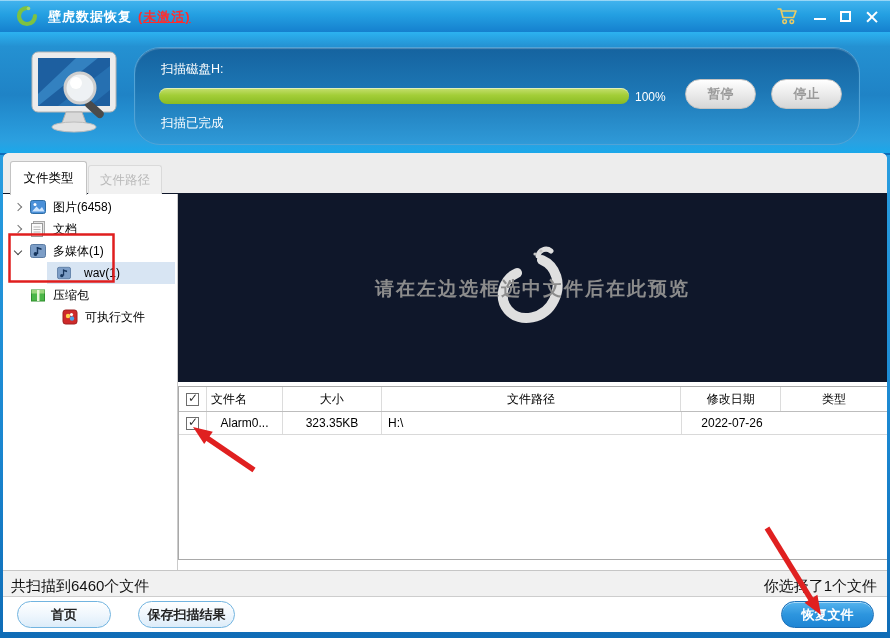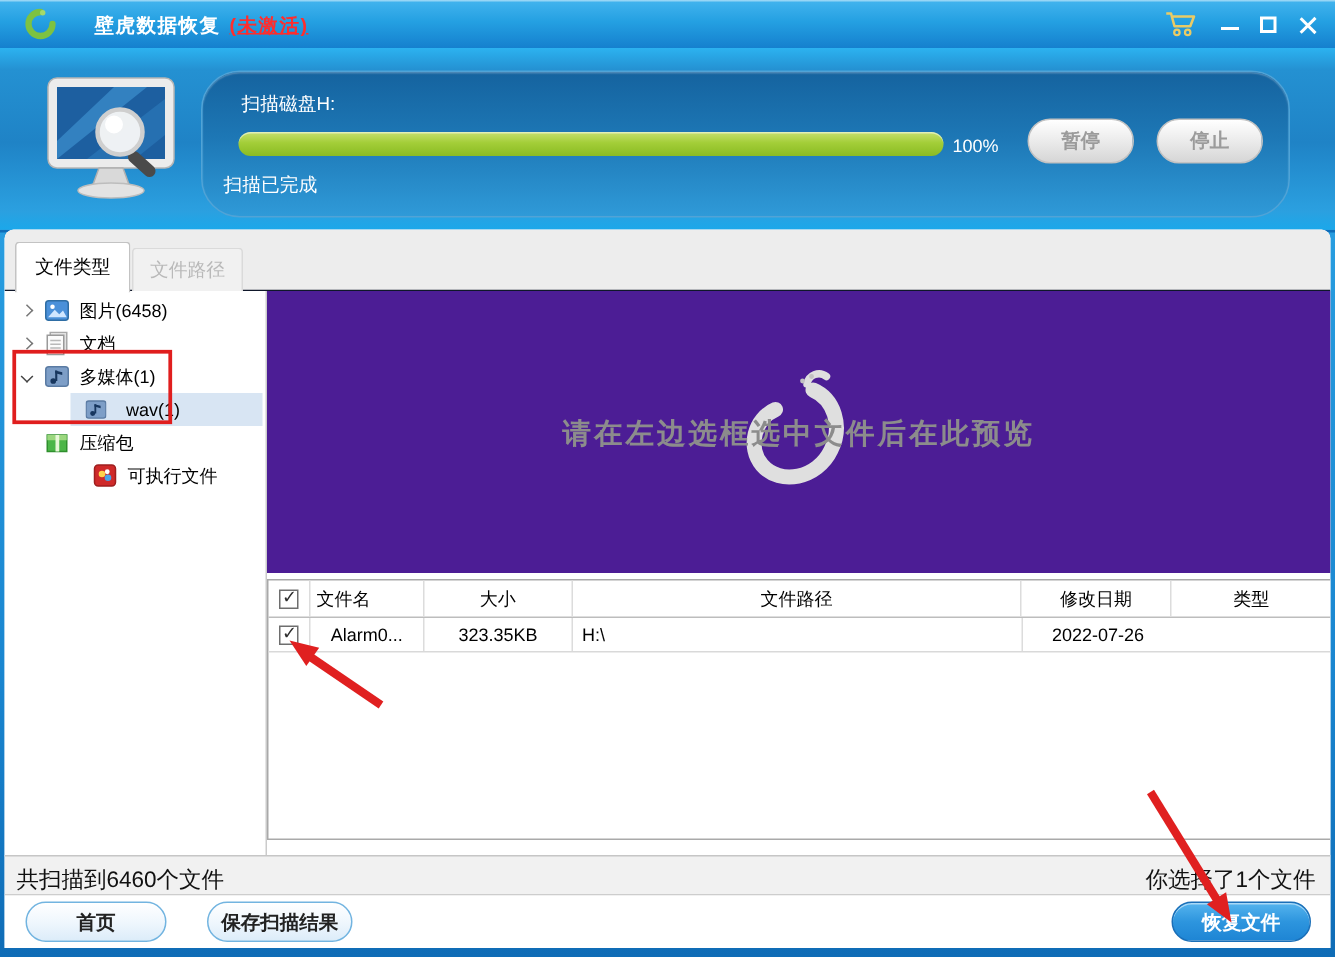--- a/index.html
+++ b/index.html
@@ -8,41 +8,41 @@
     position:relative;width:890px;height:638px;overflow:hidden;
     background:linear-gradient(180deg,#2fa9e8 0%,#1a86d0 70%,#0f6cb6 100%);
     font-family:"Liberation Sans","DejaVu Sans",sans-serif;
     -webkit-font-smoothing:antialiased;
   }
   
   .titlebar{position:absolute;left:0;top:0;width:890px;height:32px;
     background:linear-gradient(180deg,#43b4ee 0%,#24a0e2 45%,#1580ce 100%);
     box-shadow:inset 0 1px 0 rgba(255,255,255,.45), 0 1px 0 #0d68b4;}
   .app-logo{position:absolute;left:16px;top:5px;width:22px;height:22px;}
-  .app-title{position:absolute;left:63px;top:8px;font-size:13px;font-weight:600;color:#fff;letter-spacing:1px;}
+  .app-title{position:absolute;left:48px;top:8px;font-size:13px;font-weight:600;color:#fff;letter-spacing:1px;}
   .app-activation{color:#ff2d2d;text-decoration:underline;font-weight:600;margin-left:6px;}
   .win-controls{position:absolute;right:12px;top:6px;display:flex;align-items:center;gap:14px;height:20px;}
   .cart{width:24px;height:18px;}
   .ic-min{width:12px;height:12px;position:relative;}
   .ic-min::after{content:"";position:absolute;left:0;bottom:2px;width:12px;height:2px;background:#fff;}
   .ic-max{width:11px;height:11px;border:2px solid #fff;margin-top:1px;}
   .ic-close{width:13px;height:13px;position:relative;}
   .ic-close::before,.ic-close::after{content:"";position:absolute;left:6px;top:0;width:2.4px;height:14px;background:#fff;}
   .ic-close::before{transform:rotate(45deg);}
   .ic-close::after{transform:rotate(-45deg);}
   
   .header{position:absolute;left:0;top:32px;width:890px;height:121px;
     background:linear-gradient(180deg,#2cb2f0 0%,#2491d2 12%,#1f83c6 52%,#2ba0e0 90%,#1ba8ea 100%);
     box-shadow:0 2px 0 #0e6cb8;}
   .monitor{position:absolute;left:28px;top:18px;}
   .scan-panel{position:absolute;left:134px;top:15px;width:726px;height:98px;border-radius:26px;
     background:linear-gradient(180deg,#15639f 0%,#1d77b5 45%,#2f9ad8 100%);
     border:1px solid #51a3d6;box-shadow:inset 0 1px 1px rgba(255,255,255,.25);}
   .scan-label{position:absolute;left:26px;top:13px;color:#fff;font-size:12.5px;}
-  .scan-status{position:absolute;left:14px;top:67px;color:#fff;font-size:12.5px;}
+  .scan-status{position:absolute;left:26px;top:67px;color:#fff;font-size:12.5px;}
   .progress{position:absolute;left:24px;top:40px;width:470px;height:16px;border-radius:8px;
     background:linear-gradient(180deg,#c6e070 0%,#a3ce38 45%,#8abb23 100%);
     box-shadow:inset 0 1px 0 rgba(255,255,255,.5);}
   .progress-pct{position:absolute;left:500px;top:42px;color:#fff;font-size:12px;}
   .btn-gray{position:absolute;top:31px;width:71px;height:30px;border-radius:15px;border:1px solid #c2c2c2;
     background:linear-gradient(180deg,#ffffff 0%,#e9e9e9 55%,#d6d6d6 100%);
     color:#9b9b9b;font-size:13px;font-weight:600;text-align:center;line-height:28px;cursor:default;}
   .btn-pause{left:550px;} .btn-stop{left:636px;}
   
   .content{position:absolute;left:3px;top:153px;width:884px;height:479px;background:#fff;border-radius:6px 6px 0 0;overflow:hidden;}
@@ -54,21 +54,21 @@
   .sidebar{position:absolute;left:0;top:41px;width:175px;height:377px;background:#fff;border-right:1px solid #cbcbcb;}
   .trow{position:absolute;left:0;width:175px;height:22px;display:flex;align-items:center;font-size:12px;color:#000;cursor:pointer;}
   .chev{display:inline-block;width:6px;height:6px;border-right:1.6px solid #767676;border-bottom:1.6px solid #767676;margin-left:12px;}
   .chev-right{transform:rotate(-45deg);}
   .chev-down{transform:rotate(45deg);border-color:#454545;}
   .chev-none{visibility:hidden;}
   .ticon{margin-left:9px;margin-right:7px;flex:0 0 auto;}
   .wav-hilite{position:absolute;left:44px;top:0;width:128px;height:22px;background:#d8e5f3;}
   .wav-inner{position:relative;display:flex;align-items:center;margin-left:54px;}
   
-  .preview{position:absolute;left:175px;top:41px;width:709px;height:188px;background:#4c1d95;}
+  .preview{position:absolute;left:175px;top:41px;width:709px;height:188px;background:#0f172a;}
   .watermark{position:absolute;left:310px;top:48px;}
   .preview-msg{position:absolute;left:0;top:82px;width:709px;text-align:center;
     font-family:"Liberation Serif","DejaVu Serif",serif;font-weight:bold;font-size:19px;color:#8c8c8c;letter-spacing:2px;}
   
   .tablebox{position:absolute;left:175px;top:233px;width:709px;height:174px;background:#fff;
     border-top:1px solid #a9a9a9;border-left:1px solid #a9a9a9;border-bottom:1px solid #a9a9a9;}
   .thead{display:flex;height:25px;border-bottom:1px solid #bdbdbd;font-size:12px;color:#000;}
   .tdata{display:flex;height:23px;border-bottom:1px solid #d9d9d9;font-size:12px;color:#000;}
   .cell{display:flex;align-items:center;justify-content:center;border-right:1px solid #dcdcdc;overflow:hidden;white-space:nowrap;}
   .cell:last-child{border-right:none;}

